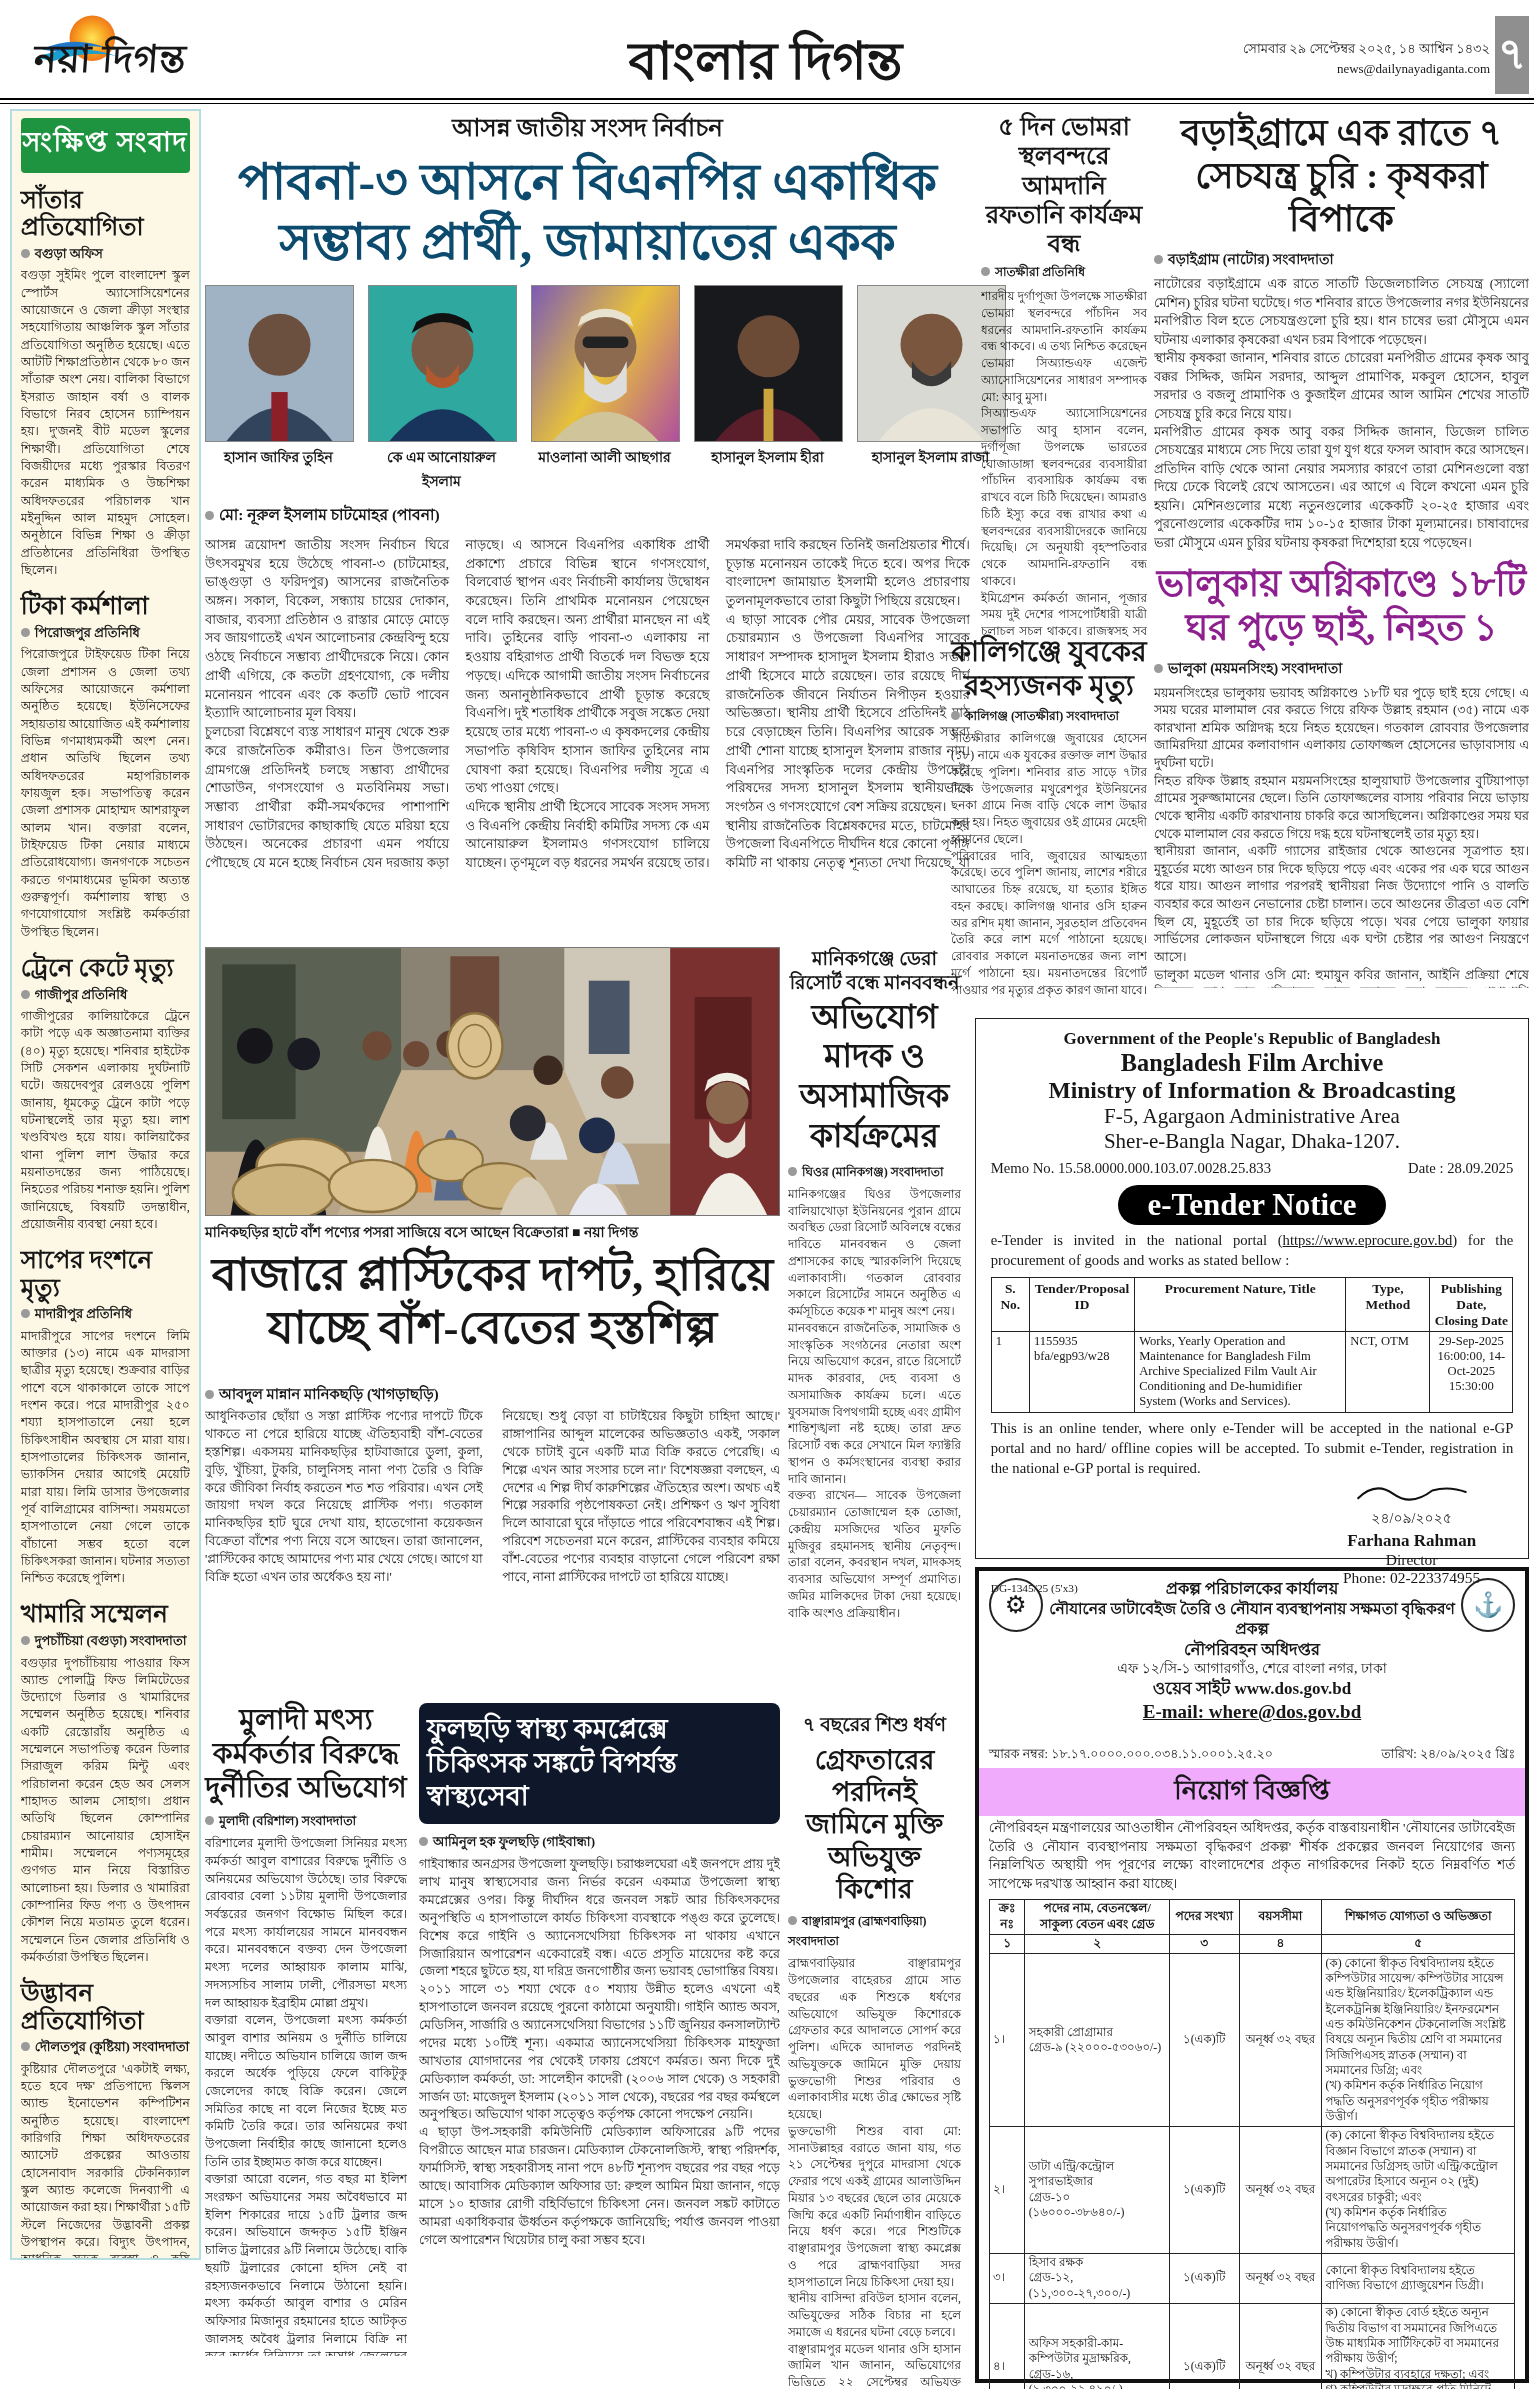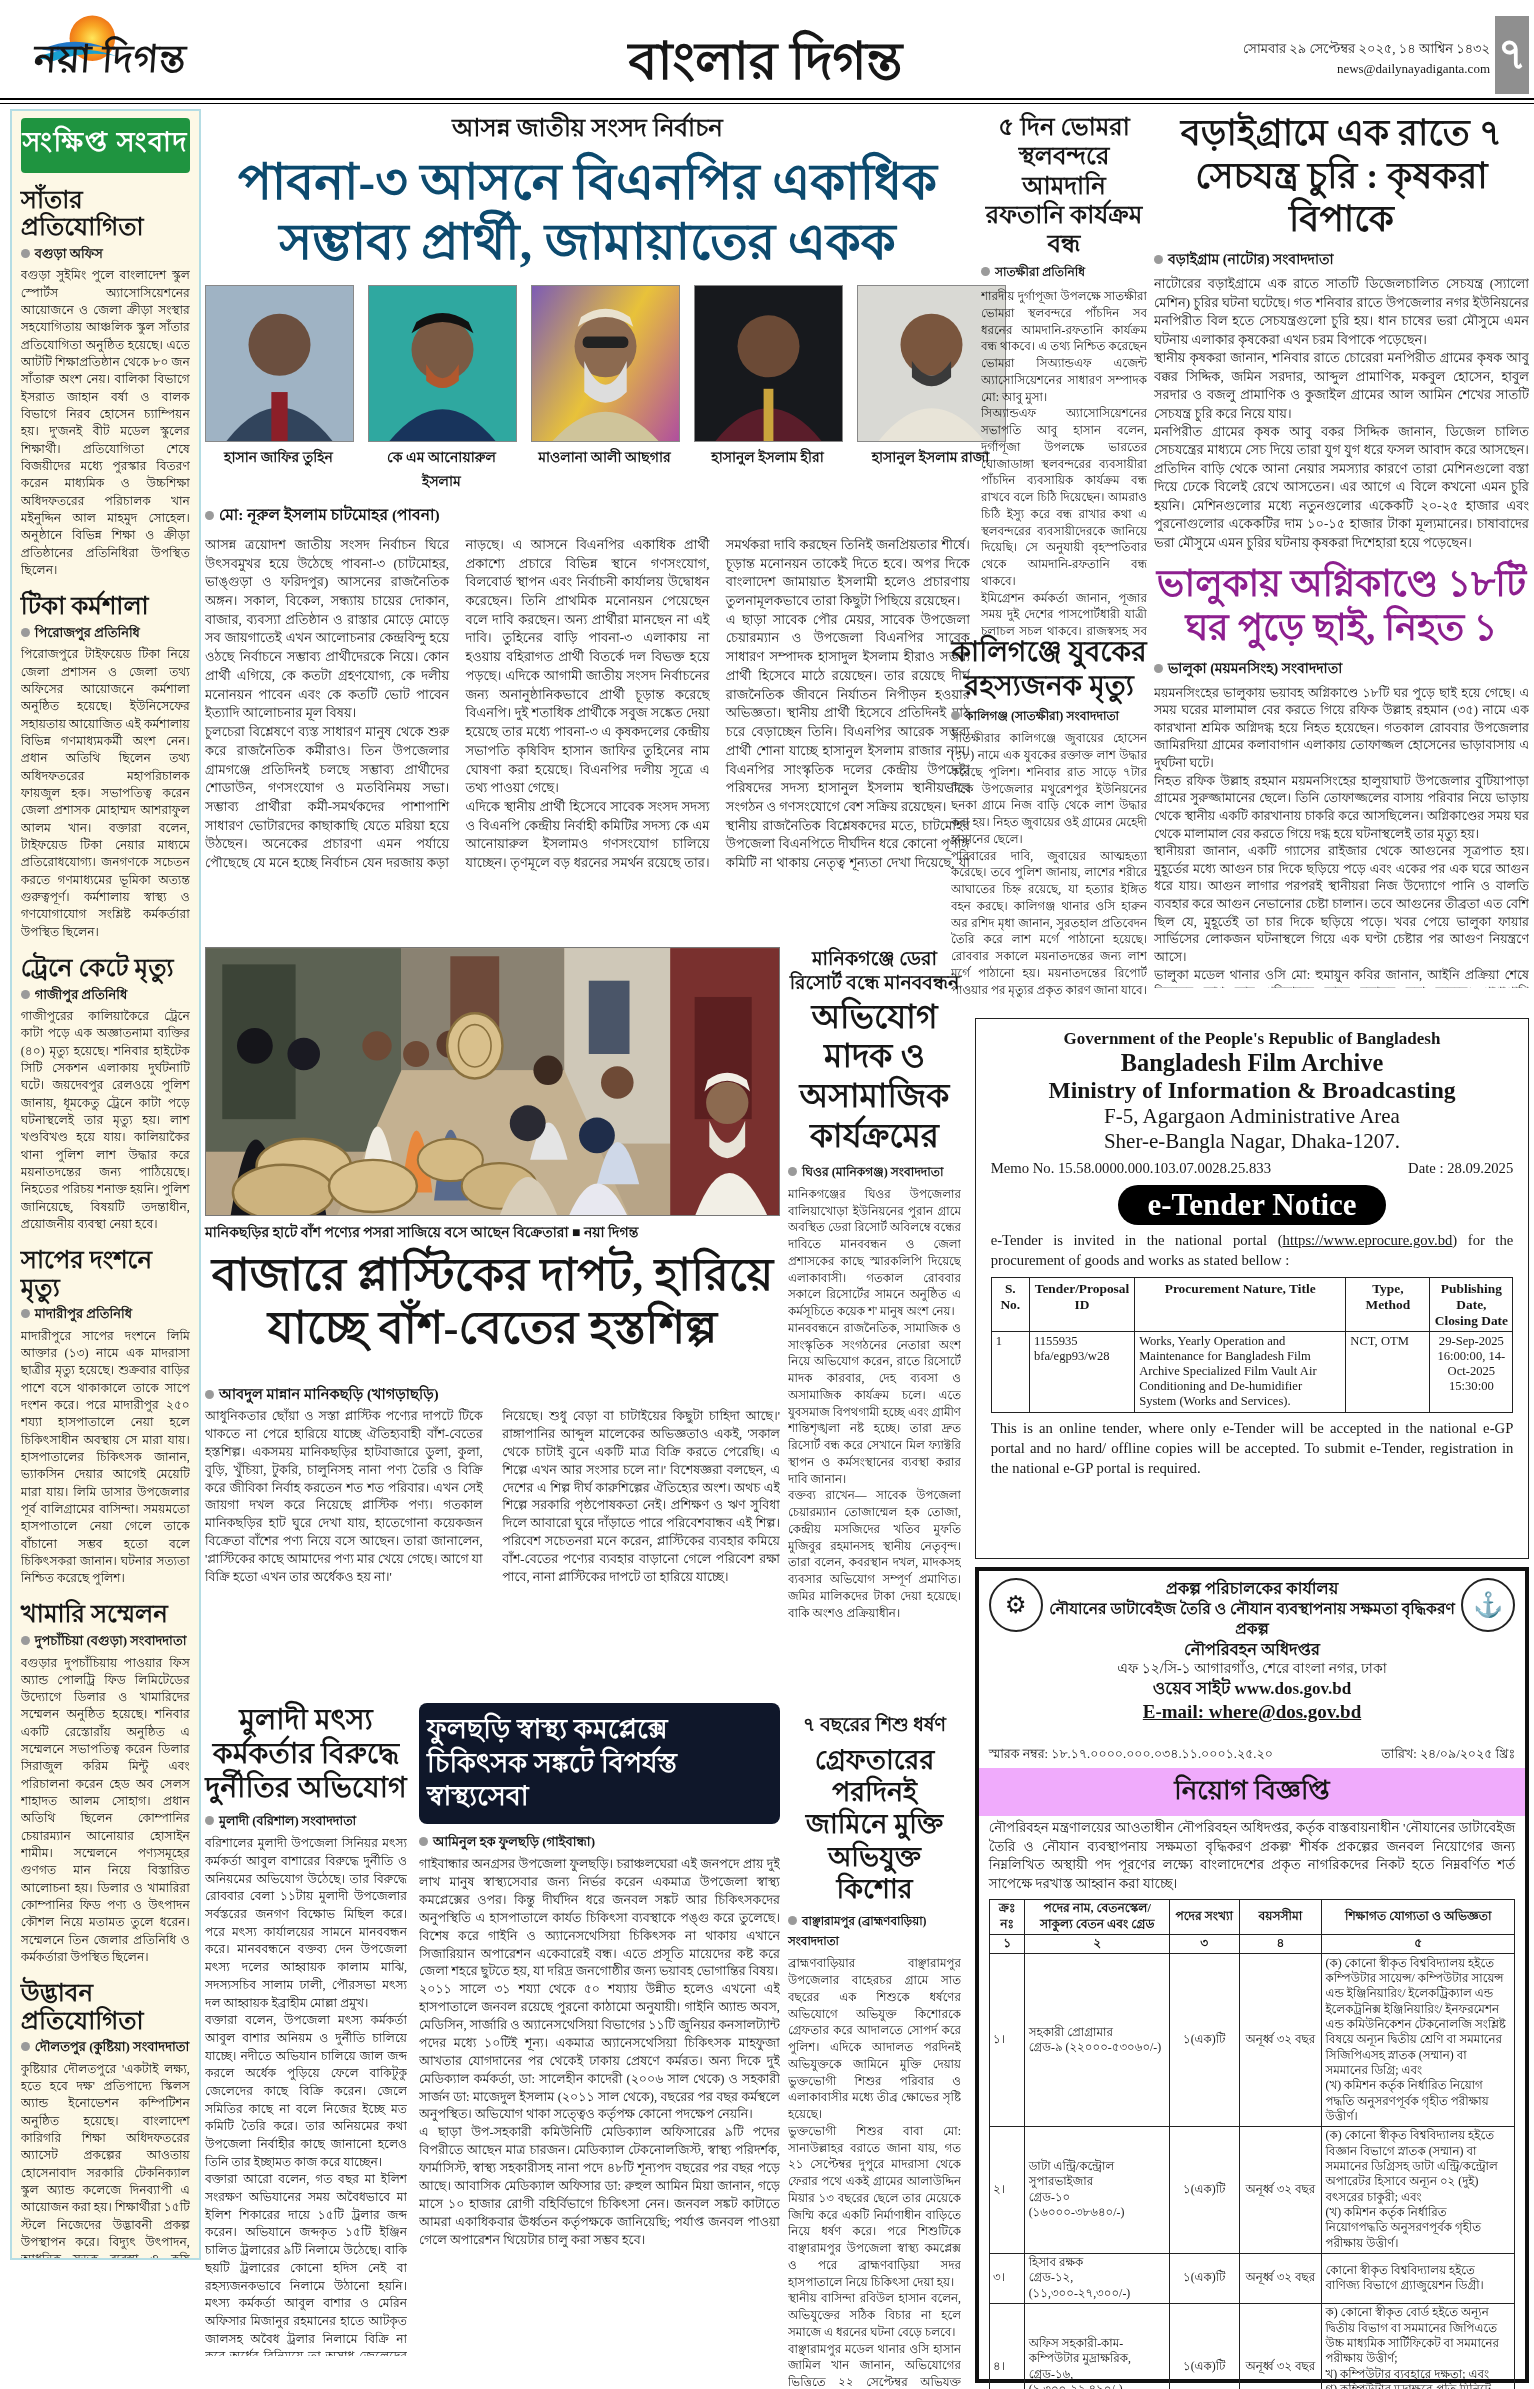--- a/index.html
+++ b/index.html
@@ -384,20 +384,32 @@
       <tr>
         <td>1</td>
         <td>1155935 bfa/egp93/w28</td>
         <td>Works, Yearly Operation and Maintenance for Bangladesh Film Archive Specialized Film Vault Air Conditioning and De-humidifier System (Works and Services).</td>
         <td>NCT, OTM</td>
         <td style="text-align:center;">29-Sep-2025 16:00:00, 14-Oct-2025 15:30:00</td>
       </tr>
     </tbody>
       </table>
     <div class="et-note">This is an online tender, where only e-Tender will be accepted in the national e-GP portal and no hard/ offline copies will be accepted. To submit e-Tender, registration in the national e-GP portal is required.</div>
+    <div class="et-signwrap">
+      <div class="et-sign">
+        <svg class="sig-svg" width="122" height="28" viewBox="0 0 150 34">
+            <path d="M8 24 Q30 2 52 18 T100 14 Q120 8 142 16" stroke="#111" stroke-width="2.5" fill="none"></path>
+          </svg>
+        <div style="font-size:14px;">২৪/০৯/২০২৫</div>
+        <div class="et-signer">Farhana Rahman</div>
+        <div class="et-role">Director</div>
+        <div class="et-role">Phone: 02-223374955</div>
+      </div>
+      <div class="et-ref">DG-1345/25 (5'x3)</div>
+    </div>
   </div>
 
   <div class="abs niyog">
     <div class="ny-head">
       <div class="seal">⚙</div>
       <div class="ny-center">
         <div class="ny-l1">প্রকল্প পরিচালকের কার্যালয়</div>
         <div class="ny-l2">নৌযানের ডাটাবেইজ তৈরি ও নৌযান ব্যবস্থাপনায় সক্ষমতা বৃদ্ধিকরণ প্রকল্প</div>
         <div class="ny-l3">নৌপরিবহন অধিদপ্তর</div>
         <div class="ny-l4">এফ ১২/সি-১ আগারগাঁও, শেরে বাংলা নগর, ঢাকা</div>

